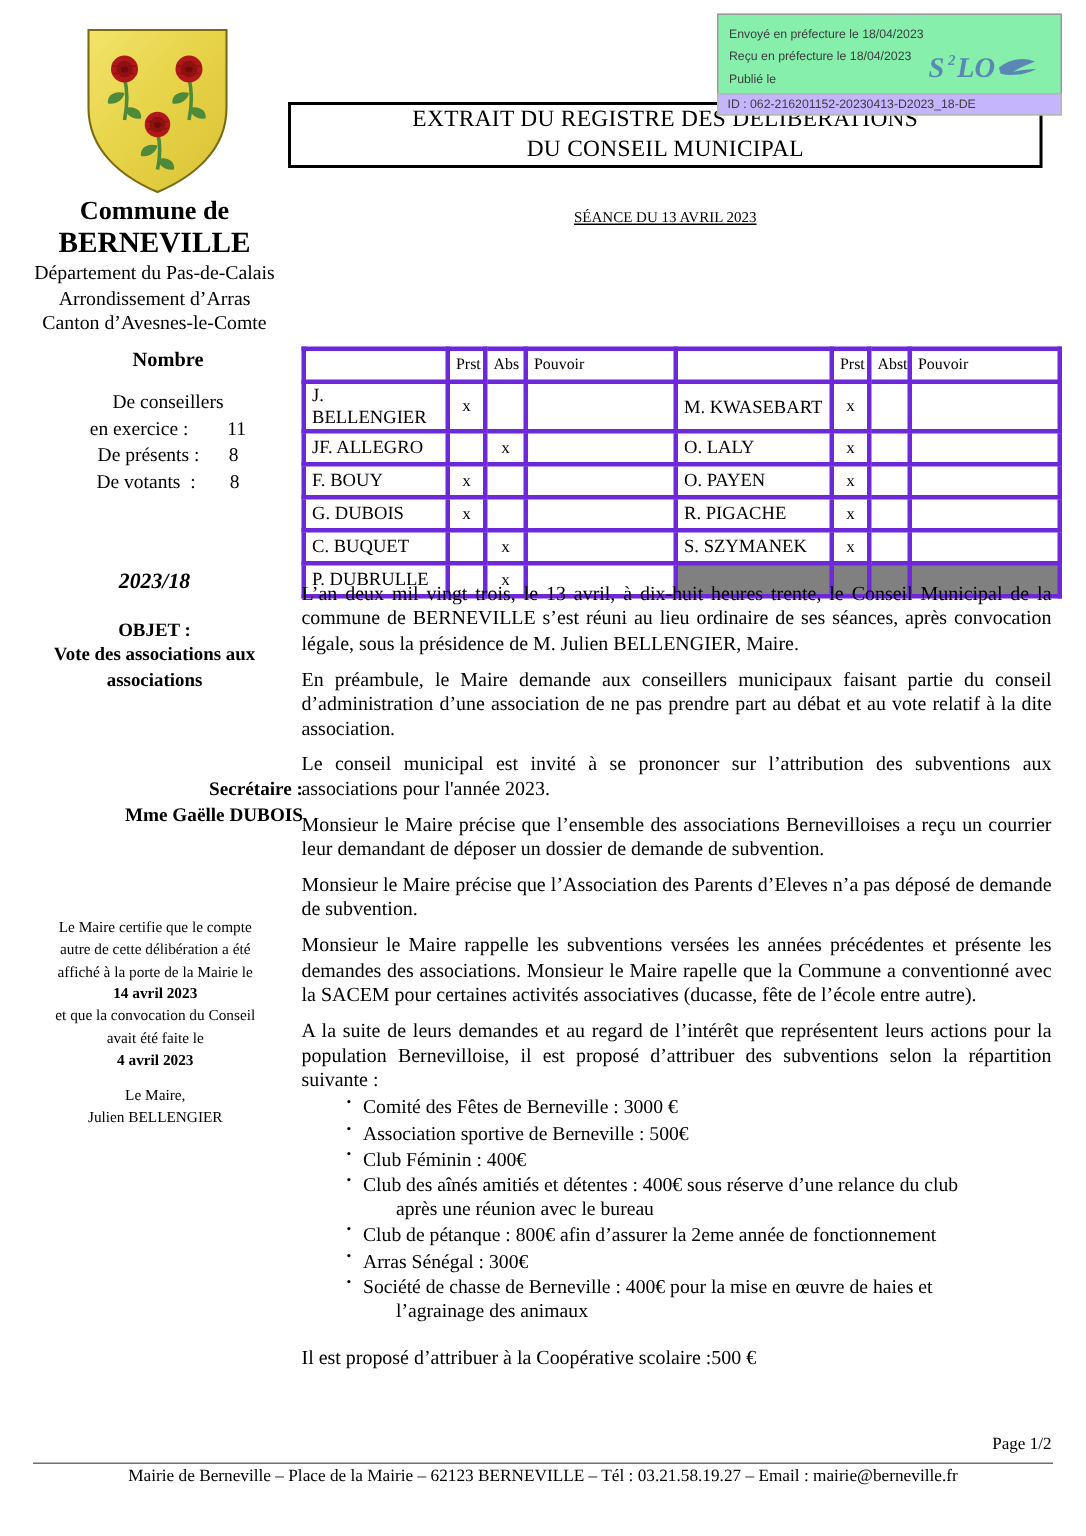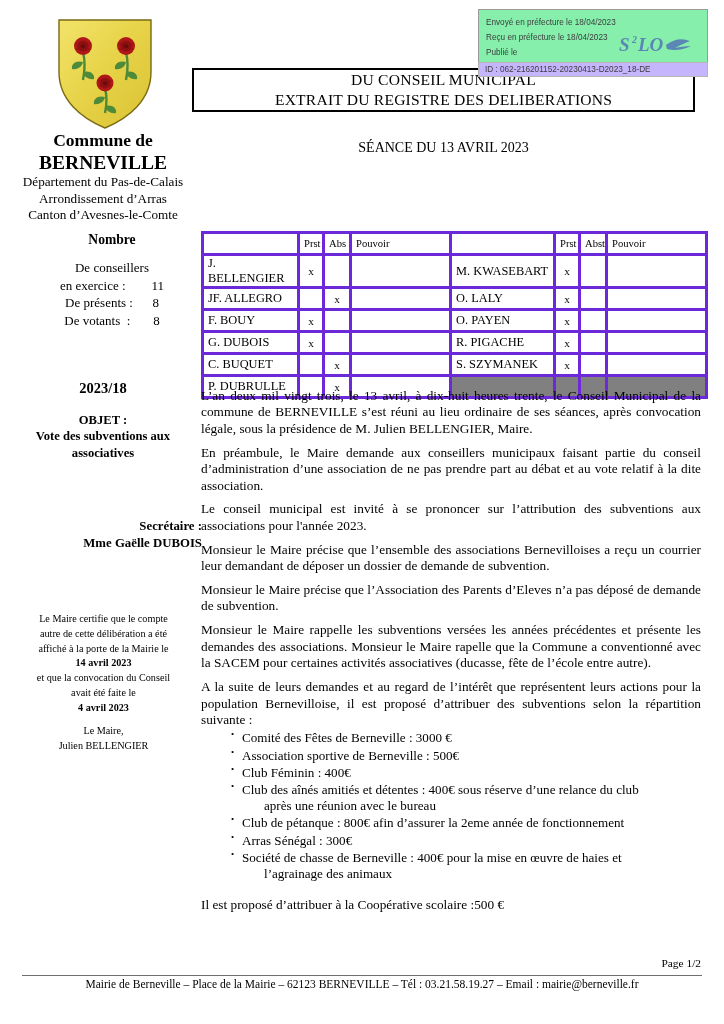--- a/index.html
+++ b/index.html
@@ -42,41 +42,42 @@
   }
   .commune-de{font-size:17.5px;font-weight:bold;line-height:1.18;}
   .commune-name{font-size:19.5px;font-weight:bold;line-height:1.18;}
   .sub-line{font-size:13.2px;line-height:1.28;}
 
   .nombre-block{position:absolute;left:22px;top:232px;width:180px;text-align:center;}
   .nombre-title{font-size:13.6px;font-weight:bold;margin-bottom:11px;}
   .nombre-row{font-size:13px;line-height:1.35;white-space:pre;}
 
   .delib-num{position:absolute;left:8px;top:380px;width:190px;text-align:center;
-             font-size:14.5px;font-weight:bold;}
+             font-size:14.5px;font-weight:bold;font-style:italic;}
   .objet{position:absolute;left:8px;top:412px;width:190px;text-align:center;
          font-size:12.6px;font-weight:bold;line-height:1.3;}
   .secretaire{position:absolute;left:22px;top:518px;width:180px;text-align:right;
               font-size:12.8px;font-weight:bold;line-height:1.33;}
   .certif{position:absolute;left:16px;top:612px;width:175px;text-align:center;
           font-size:10.2px;line-height:1.45;}
   .certif .gap{display:block;height:9px;}
 
   
   .titlebox{
     position:absolute;left:192px;top:68px;width:503px;height:44px;
     border:2px solid #000;box-sizing:border-box;
     display:flex;align-items:center;justify-content:center;
   }
   .titlebox .t{
     text-align:center;font-size:15.6px;line-height:1.28;letter-spacing:.2px;
   }
   .seance{
     position:absolute;left:192px;top:140px;width:503px;text-align:center;
-    font-size:14px;
+    font-size:10px;
+    text-decoration:underline;
   }
 
   
   table.att{
     position:absolute;left:201px;top:231px;width:500px;
     border-collapse:collapse;table-layout:fixed;
   }
   table.att td{
     border:3px solid #6d28d9;height:19px;padding:0 4px;
     font-size:12.4px;vertical-align:middle;
@@ -197,21 +198,21 @@
     <div class="nombre-row">De conseillers</div>
     <div class="nombre-row">en exercice :        11</div>
     <div class="nombre-row">De présents :      8</div>
     <div class="nombre-row">De votants  :       8</div>
   </div>
 
   <div class="delib-num">2023/18</div>
 
   <div class="objet">
     <div>OBJET :</div>
-    <div>Vote des subventions aux associatives</div>
+    <div>Vote des associations aux associations</div>
   </div>
 
   <div class="secretaire">
     <div>Secrétaire :</div>
     <div>Mme Gaëlle DUBOIS</div>
   </div>
 
   <div class="certif">
     <div>Le Maire certifie que le compte</div>
     <div>autre de cette délibération a  été</div>
@@ -220,22 +221,22 @@
     <div>et que la convocation du  Conseil</div>
     <div>avait été faite le</div>
     <div style="font-weight:bold">4 avril 2023</div>
     <span class="gap"></span>
     <div>Le Maire,</div>
     <div>Julien BELLENGIER</div>
   </div>
 
   <div class="titlebox">
     <div class="t">
+      <div>EXTRAIT DU REGISTRE DES DELIBERATIONS</div>
       <div>DU CONSEIL MUNICIPAL</div>
-      <div>EXTRAIT DU REGISTRE DES DELIBERATIONS</div>
     </div>
   </div>
   <div class="seance">SÉANCE DU 13 AVRIL 2023</div>
 
   <table class="att">
     <colgroup>
       <col class="c-name">
         <col class="c-prst">
         <col class="c-abs">
         <col class="c-pouv">

